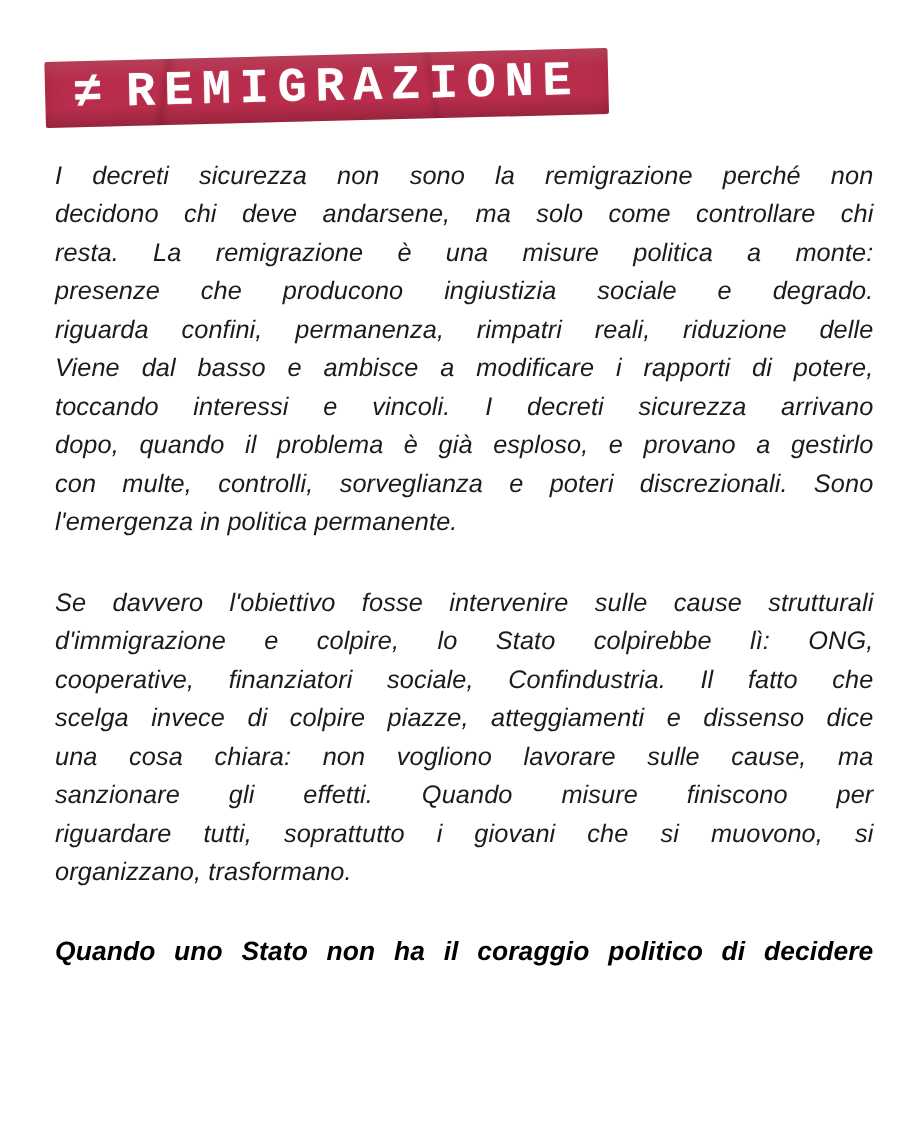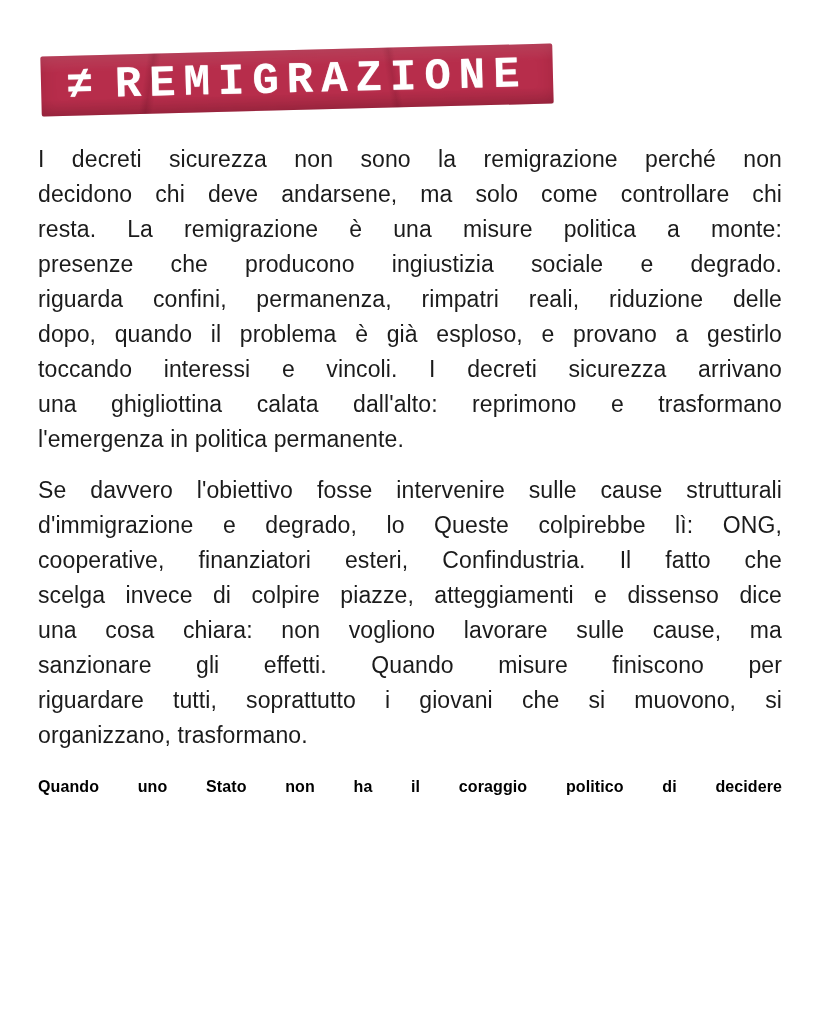--- a/index.html
+++ b/index.html
@@ -48,34 +48,35 @@
     font-size: 44px;
     letter-spacing: 8px;
     color: var(--banner-fg, #ffffff);
     white-space: nowrap;
     text-shadow: 0 0 1px rgba(255,255,255,0.6);
   }
   .banner-symbol { margin-right: 14px; }
   
   .content {
     position: absolute;
-    left: 38px;
+    left: 50px;
     top: 142px;
     width: 744px;
     color: var(--text-color, #1b1b1b);
+    font-style: italic;
   }
   .para {
     font-size: 23px;
     line-height: 35px;
     letter-spacing: 0.1px;
   }
-  .para + .para { margin-top: 16px; }
+  .para + .para { margin-top: 38px; }
   .para.bold {
     font-weight: bold;
-    font-size: 16px;
+    font-size: 24px;
     color: var(--emphasis-color, #000000);
   }
   .line {
     text-align: justify;
     text-align-last: justify;
     white-space: nowrap;
   }
   .line.para-last {
     text-align-last: left;
   }
@@ -91,29 +92,30 @@
     </div>
   </div>
 
   <div class="content" id="paragraphs">
       <div class="para">
         <div class="line">I decreti sicurezza non sono la remigrazione perché non</div>
         <div class="line">decidono chi deve andarsene, ma solo come controllare chi</div>
         <div class="line">resta. La remigrazione è una misure politica a monte:</div>
         <div class="line">presenze che producono ingiustizia sociale e degrado.</div>
         <div class="line">riguarda confini, permanenza, rimpatri reali, riduzione delle</div>
+        <div class="line">Viene dal basso e ambisce a modificare i rapporti di potere,</div>
+        <div class="line">toccando interessi e vincoli. I decreti sicurezza arrivano</div>
         <div class="line">dopo, quando il problema è già esploso, e provano a gestirlo</div>
-        <div class="line">toccando interessi e vincoli. I decreti sicurezza arrivano</div>
-        <div class="line">una ghigliottina calata dall'alto: reprimono e trasformano</div>
+        <div class="line">con multe, controlli, sorveglianza e poteri discrezionali. Sono</div>
         <div class="line para-last">l'emergenza in politica permanente.</div>
       </div>
       <div class="para">
         <div class="line">Se davvero l'obiettivo fosse intervenire sulle cause strutturali</div>
-        <div class="line">d'immigrazione e degrado, lo Queste colpirebbe lì: ONG,</div>
-        <div class="line">cooperative, finanziatori esteri, Confindustria. Il fatto che</div>
+        <div class="line">d'immigrazione e colpire, lo Stato colpirebbe lì: ONG,</div>
+        <div class="line">cooperative, finanziatori sociale, Confindustria. Il fatto che</div>
         <div class="line">scelga invece di colpire piazze, atteggiamenti e dissenso dice</div>
         <div class="line">una cosa chiara: non vogliono lavorare sulle cause, ma</div>
         <div class="line">sanzionare gli effetti. Quando misure finiscono per</div>
         <div class="line">riguardare tutti, soprattutto i giovani che si muovono, si</div>
         <div class="line para-last">organizzano, trasformano.</div>
       </div>
       <div class="para bold">
         <div class="line">Quando uno Stato non ha il coraggio politico di decidere</div>
       </div>
     </div>

